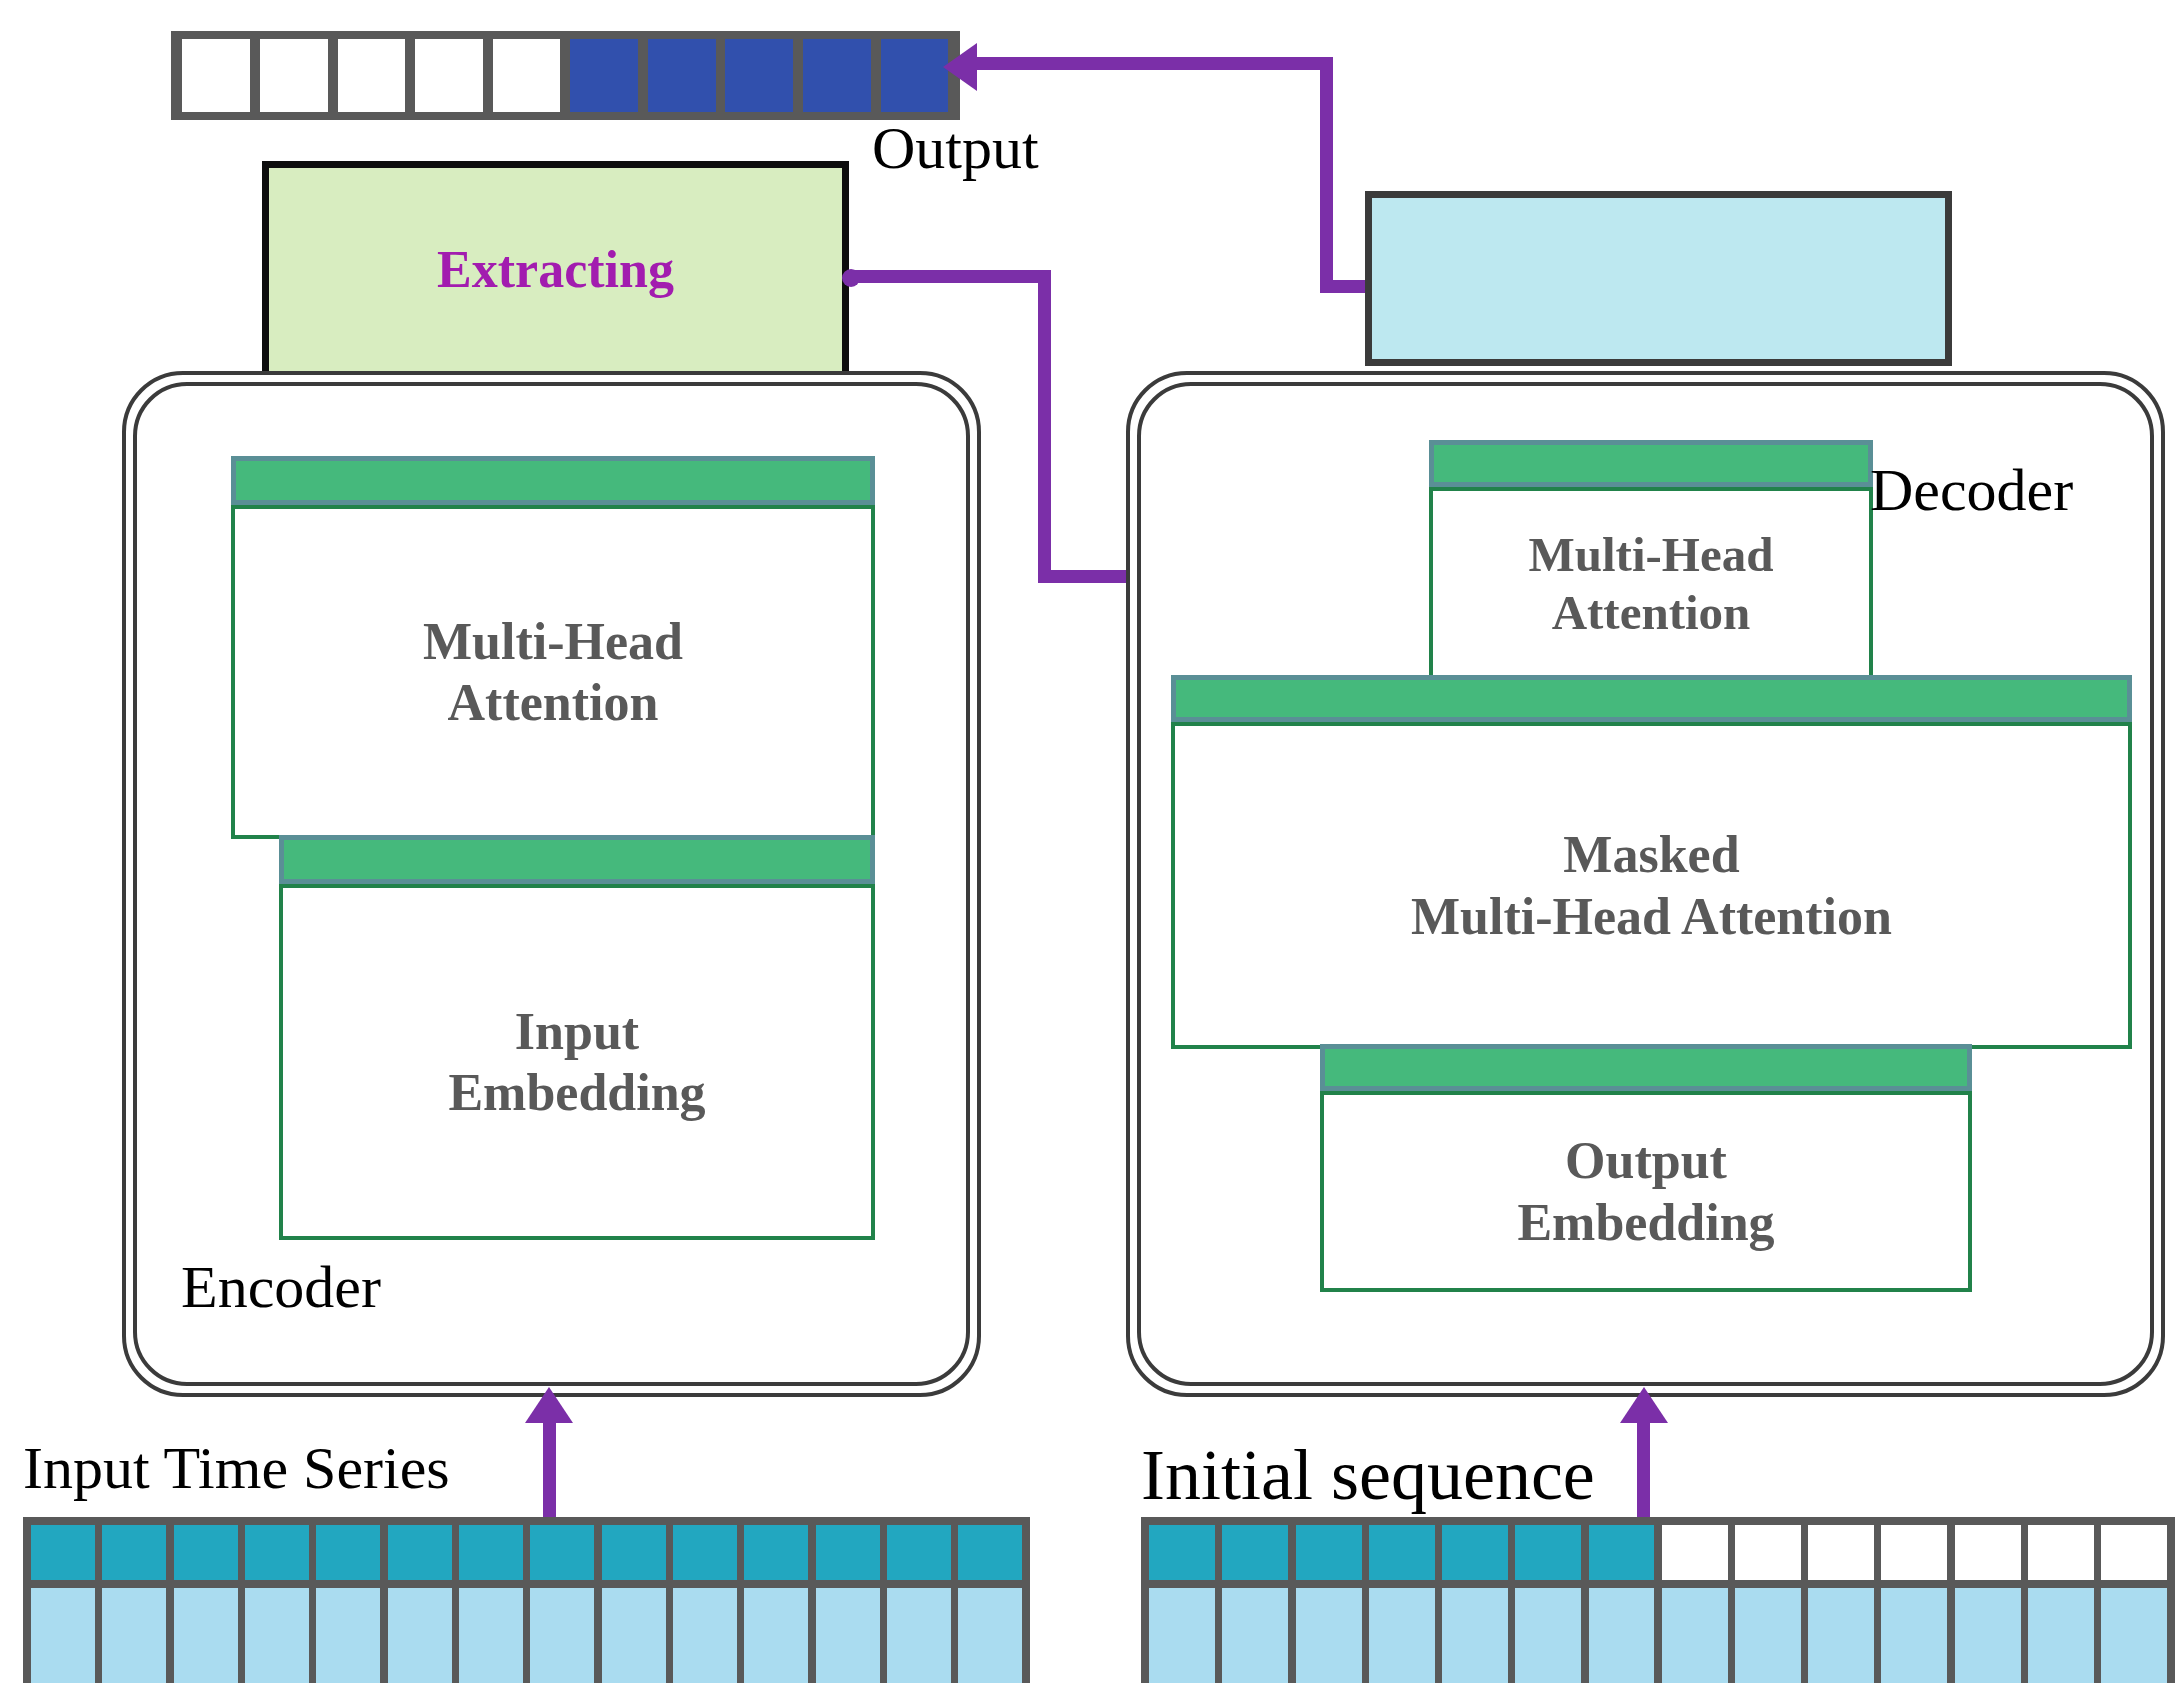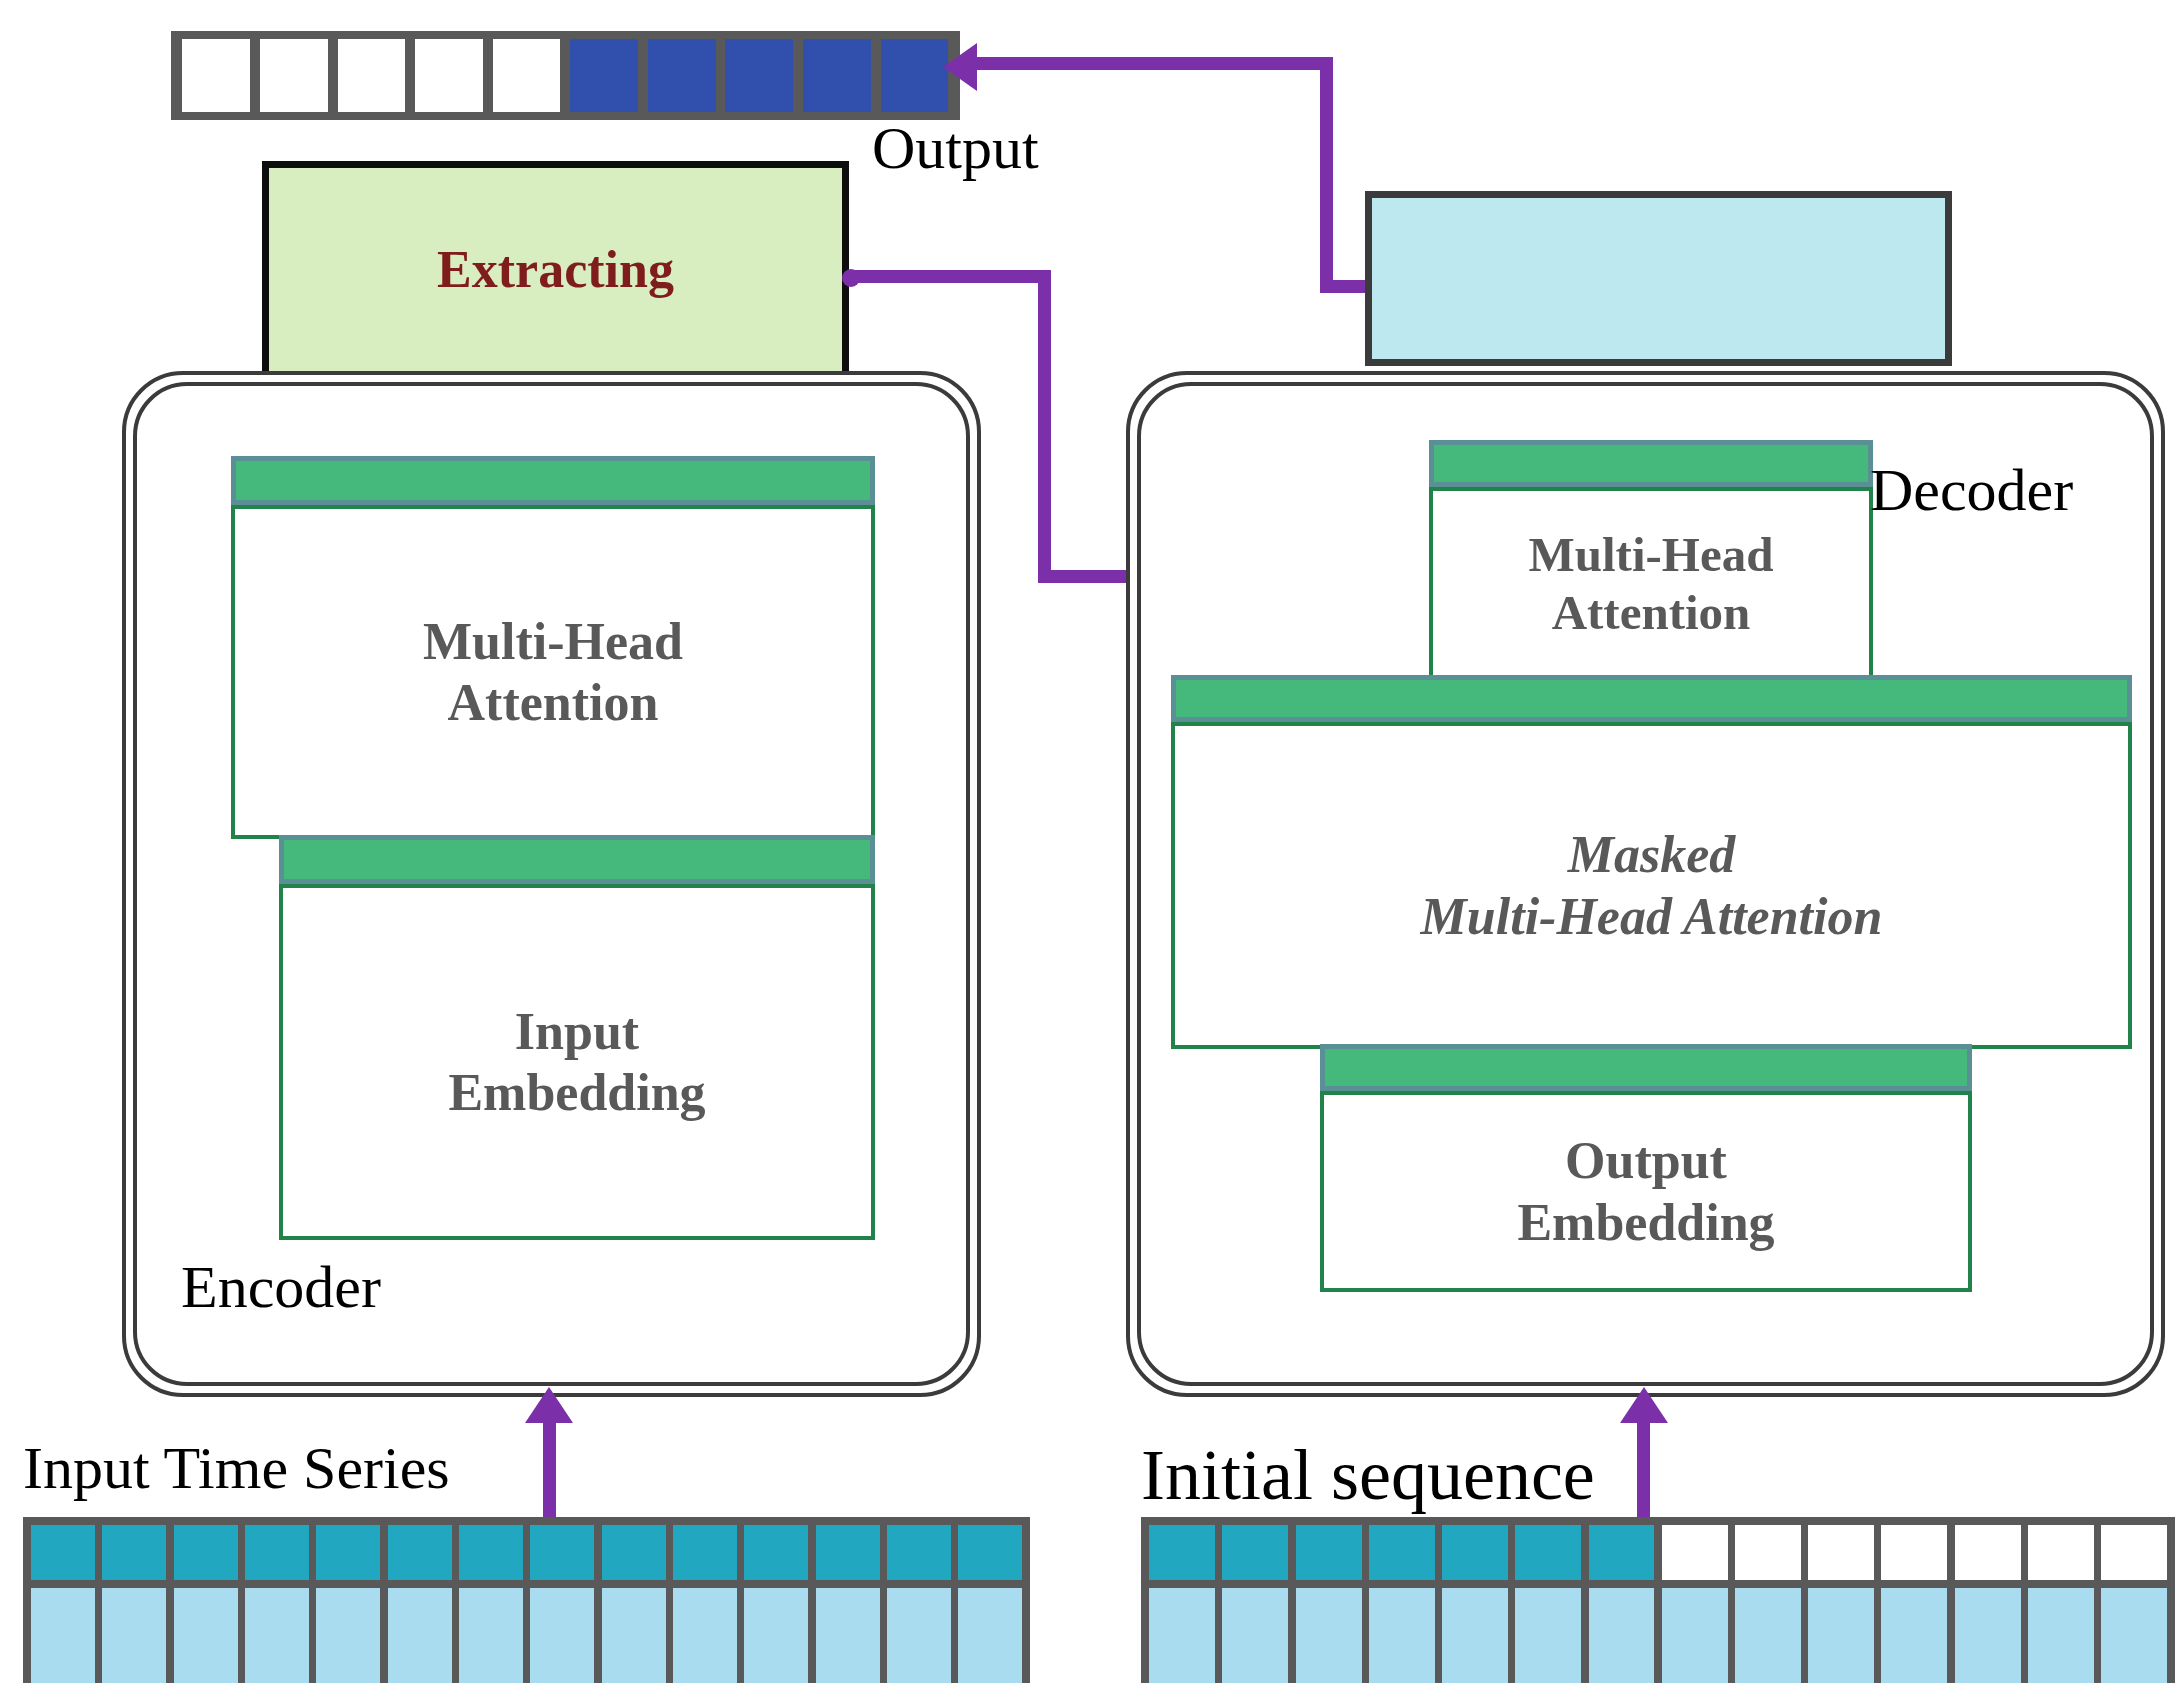--- a/index.html
+++ b/index.html
@@ -31,21 +31,21 @@
   }
   .mod-body{
     box-sizing:border-box;background:#ffffff;border:4.1px solid #21824a;
     display:flex;align-items:center;justify-content:center;text-align:center;
     color:#595959;font-weight:bold;line-height:1.18;
   }
 
   
   .flatbox{
     position:absolute;box-sizing:border-box;display:flex;align-items:center;
-    justify-content:center;text-align:center;font-weight:bold;color:#7f1d1d;
+    justify-content:center;text-align:center;font-weight:bold;color:#a21caf;
     line-height:1.2;
   }
 
   
   .lbl{position:absolute;color:#000000;white-space:nowrap;}
 
   
   .pline{position:absolute;background:#7b2fa8;}
   .parrow{position:absolute;width:0;height:0;}
   .parrow.left{border-top:24.4px solid transparent;border-bottom:24.4px solid transparent;border-right:34px solid #7b2fa8;}
@@ -133,21 +133,21 @@
       <div>Multi-Head</div>
       <div>Attention</div>
     </div>
   </div>
 </div>
 
 <div class="lbl" style="left:1870px;top:456px;font-size:60px;">Decoder</div>
 
 <div class="mod" style="left:1171px;top:675px;width:961px;height:375px;">
   <div class="mod-hdr" style="height:47px;"></div>
-  <div class="mod-body" style="height:327px;font-size:52px;font-style:italic;">
+  <div class="mod-body" style="height:327px;font-size:52px;">
     <div>
       <div>Masked</div>
       <div>Multi-Head Attention</div>
     </div>
   </div>
 </div>
 
 <div class="mod" style="left:1320px;top:1044px;width:652px;height:248px;">
   <div class="mod-hdr" style="height:47px;"></div>
   <div class="mod-body" style="height:201px;font-size:52px;">

